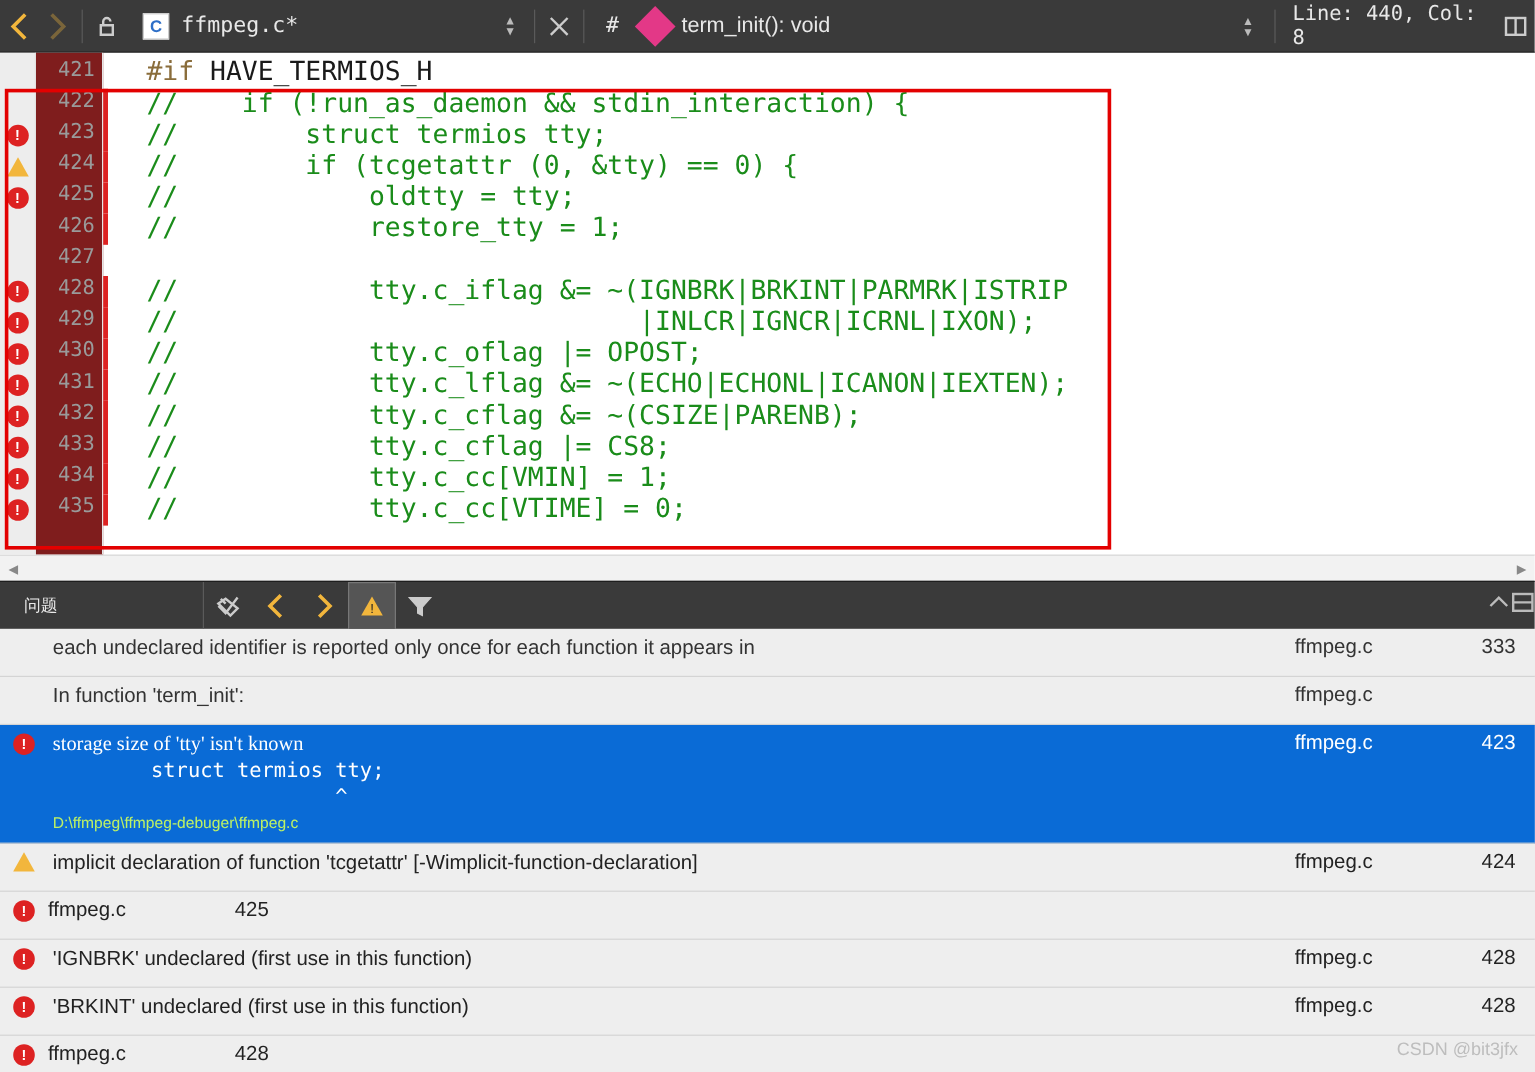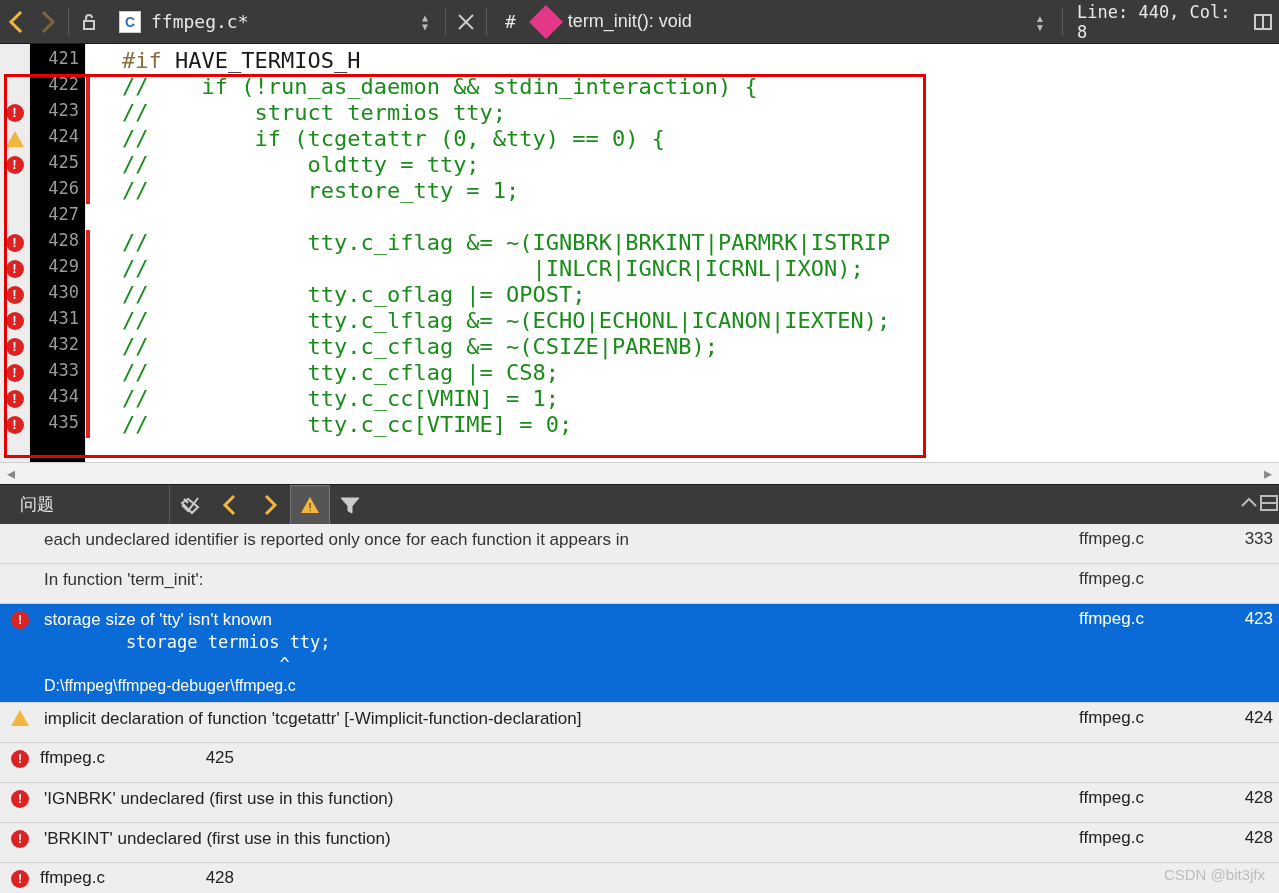--- a/index.html
+++ b/index.html
@@ -19,53 +19,53 @@
   .diamond { width:24px; height:24px; transform:rotate(45deg); background:#e33887; margin:0 10px 0 4px; }
   .func-dropdown { flex:1; display:flex; align-items:flex-end; justify-content:space-between; color:#e8e8e8; font-family:Liberation Sans, sans-serif; font-size:18px; padding-right:8px;}
   .cursor-pos { width:180px; color:#e8e8e8; font-family:"Consolas",monospace; font-size:17px; padding-left:10px;}
   .panel-icon svg { stroke:#ccc; fill:none; stroke-width:2; }
   
   .editor-wrap { height:418px; position:relative; display:flex; background:#fff; }
   .gutter-icons { width:30px; background:#ededed; border-right:1px solid #e2e2e2; padding-top:4px; }
   .gutter-icons .row { height:26px; display:flex; align-items:center; justify-content:center; }
   .gutter-icons .err { width:18px; height:18px; border-radius:50%; background:#d22; display:flex; align-items:center; justify-content:center; color:#fff; font-size:12px; font-weight:700; }
   .gutter-icons .warn { width:0; height:0; border-left:9px solid transparent; border-right:9px solid transparent; border-bottom:16px solid #f2b63c; }
-  .gutter-lineno { width:56px; background:#000000; border-right:1px solid #e6e6e6; padding-top:4px; }
+  .gutter-lineno { width:56px; background:#7f1d1d; border-right:1px solid #e6e6e6; padding-top:4px; }
   .gutter-lineno .row { height:26px; font-family:"Consolas",monospace; font-size:17px; color:#9a9a9a; text-align:right; padding-right:6px; }
   .mod-stripe { width:6px; padding-top:4px; }
   .mod-stripe .row { height:26px; }
   .mod-stripe .m { background:#d22; width:4px; height:26px; }
   .code-col { flex:1; padding-top:4px; white-space:pre; font-family:"Consolas",monospace; font-size:22px; line-height:26px; overflow:hidden;}
   .code-col .row { height:26px; padding-left:30px; }
   .tok-pp  { color:#8a6d3b; }
   .tok-id  { color:#1a1a1a; }
   .tok-cm  { color:#1a8c1a; }
   .highlight-box { position:absolute; left:4px; top:30px; right:353px; bottom:4px; border:3px solid #e30000; pointer-events:none; }
   .editor-scroll { height:22px; background:#f2f2f2; border-top:1px solid #d0d0d0; display:flex; align-items:center; }
   .editor-scroll .left-cap, .editor-scroll .right-cap { width:22px; height:22px; display:flex; align-items:center; justify-content:center; color:#888; }
   .editor-scroll .track { flex:1; }
   
   .problems-header { height:40px; background:#3a3a3a; display:flex; align-items:center; border-top:1px solid #1e1e1e; }
-  .problems-header .title { color:#e8e8e8; font-size:17px; padding:0 20px; flex:0 0 170px; border-right:1px solid #5a5a5a; height:100%; display:flex; align-items:center;}
+  .problems-header .title { color:#e8e8e8; font-size:14px; padding:0 20px; flex:0 0 170px; border-right:1px solid #5a5a5a; height:100%; display:flex; align-items:center;}
   .problems-header .actions { display:flex; align-items:center; height:100%; }
   .problems-header .actions .pbtn { width:40px; height:40px; display:flex; align-items:center; justify-content:center; }
   .problems-header .actions .pbtn.sel { background:#555; border:1px solid #777; }
   .problems-header .spacer { flex:1; }
   .problems-header .coll svg, .problems-header .split svg { stroke:#bbb; fill:none; stroke-width:2;}
   .problems-body { flex:1; background:#eee; overflow:auto; }
   .prow { display:flex; align-items:flex-start; border-bottom:1px solid #d4d4d4; min-height:40px; padding:5px 0; font-size:17px; }
   .prow .picon { width:40px; display:flex; justify-content:center; padding-top:2px; }
   .prow .picon .err { width:18px; height:18px; border-radius:50%; background:#d22; color:#fff; display:flex; align-items:center; justify-content:center; font-size:12px; font-weight:700;}
   .prow .picon .warn { width:0; height:0; border-left:9px solid transparent; border-right:9px solid transparent; border-bottom:16px solid #f2b63c; }
   .prow .msg  { flex:1; padding-left:4px; line-height:22px; }
   .prow .file { width:130px; text-align:left; }
-  .prow .line { width:70px; text-align:right; padding-right:6px; }
+  .prow .line { width:70px; text-align:right; padding-right:16px; }
   .prow.sel { background:#0a6bd6; color:#fff; }
   .prow.sel .extra { font-family:"Consolas",monospace; font-size:17px; white-space:pre; }
-  .prow.sel .path  { color:#ffffff; font-size:16px; }
+  .prow.sel .path  { color:#bef264; font-size:13px; }
   .prow.gray .msg, .prow.gray .file, .prow.gray .line { color:#333; }
   .watermark { position:absolute; right:14px; bottom:10px; color:#bdbdbd; font-size:15px; pointer-events:none;}
 </style>
 </head>
 <body>
 
 <div class="toolbar">
   <div class="btn nav-prev">
     <svg width="18" height="24" viewBox="0 0 18 24">
         <polyline points="14,2 4,12 14,22"></polyline>
@@ -275,22 +275,22 @@
       <div class="picon"></div>
       <div class="msg">In function 'term_init':</div>
       <div class="file">ffmpeg.c</div>
       <div class="line"></div>
     </div>
     <div class="prow sel">
       <div class="picon">
         <div class="err">!</div>
       </div>
       <div class="msg">
-        <div style="font-family: Liberation Sans, sans-serif;">storage size of 'tty' isn't known</div>
-        <div class="extra">        storage termios tty;
+        <div style="font-family: Liberation Serif, serif;">storage size of 'tty' isn't known</div>
+        <div class="extra">        struct termios tty;
                        ^</div>
         <div class="path">D:\ffmpeg\ffmpeg-debuger\ffmpeg.c</div>
       </div>
       <div class="file">ffmpeg.c</div>
       <div class="line">423</div>
     </div>
     <div class="prow">
       <div class="picon">
         <div class="warn"></div>
       </div>

